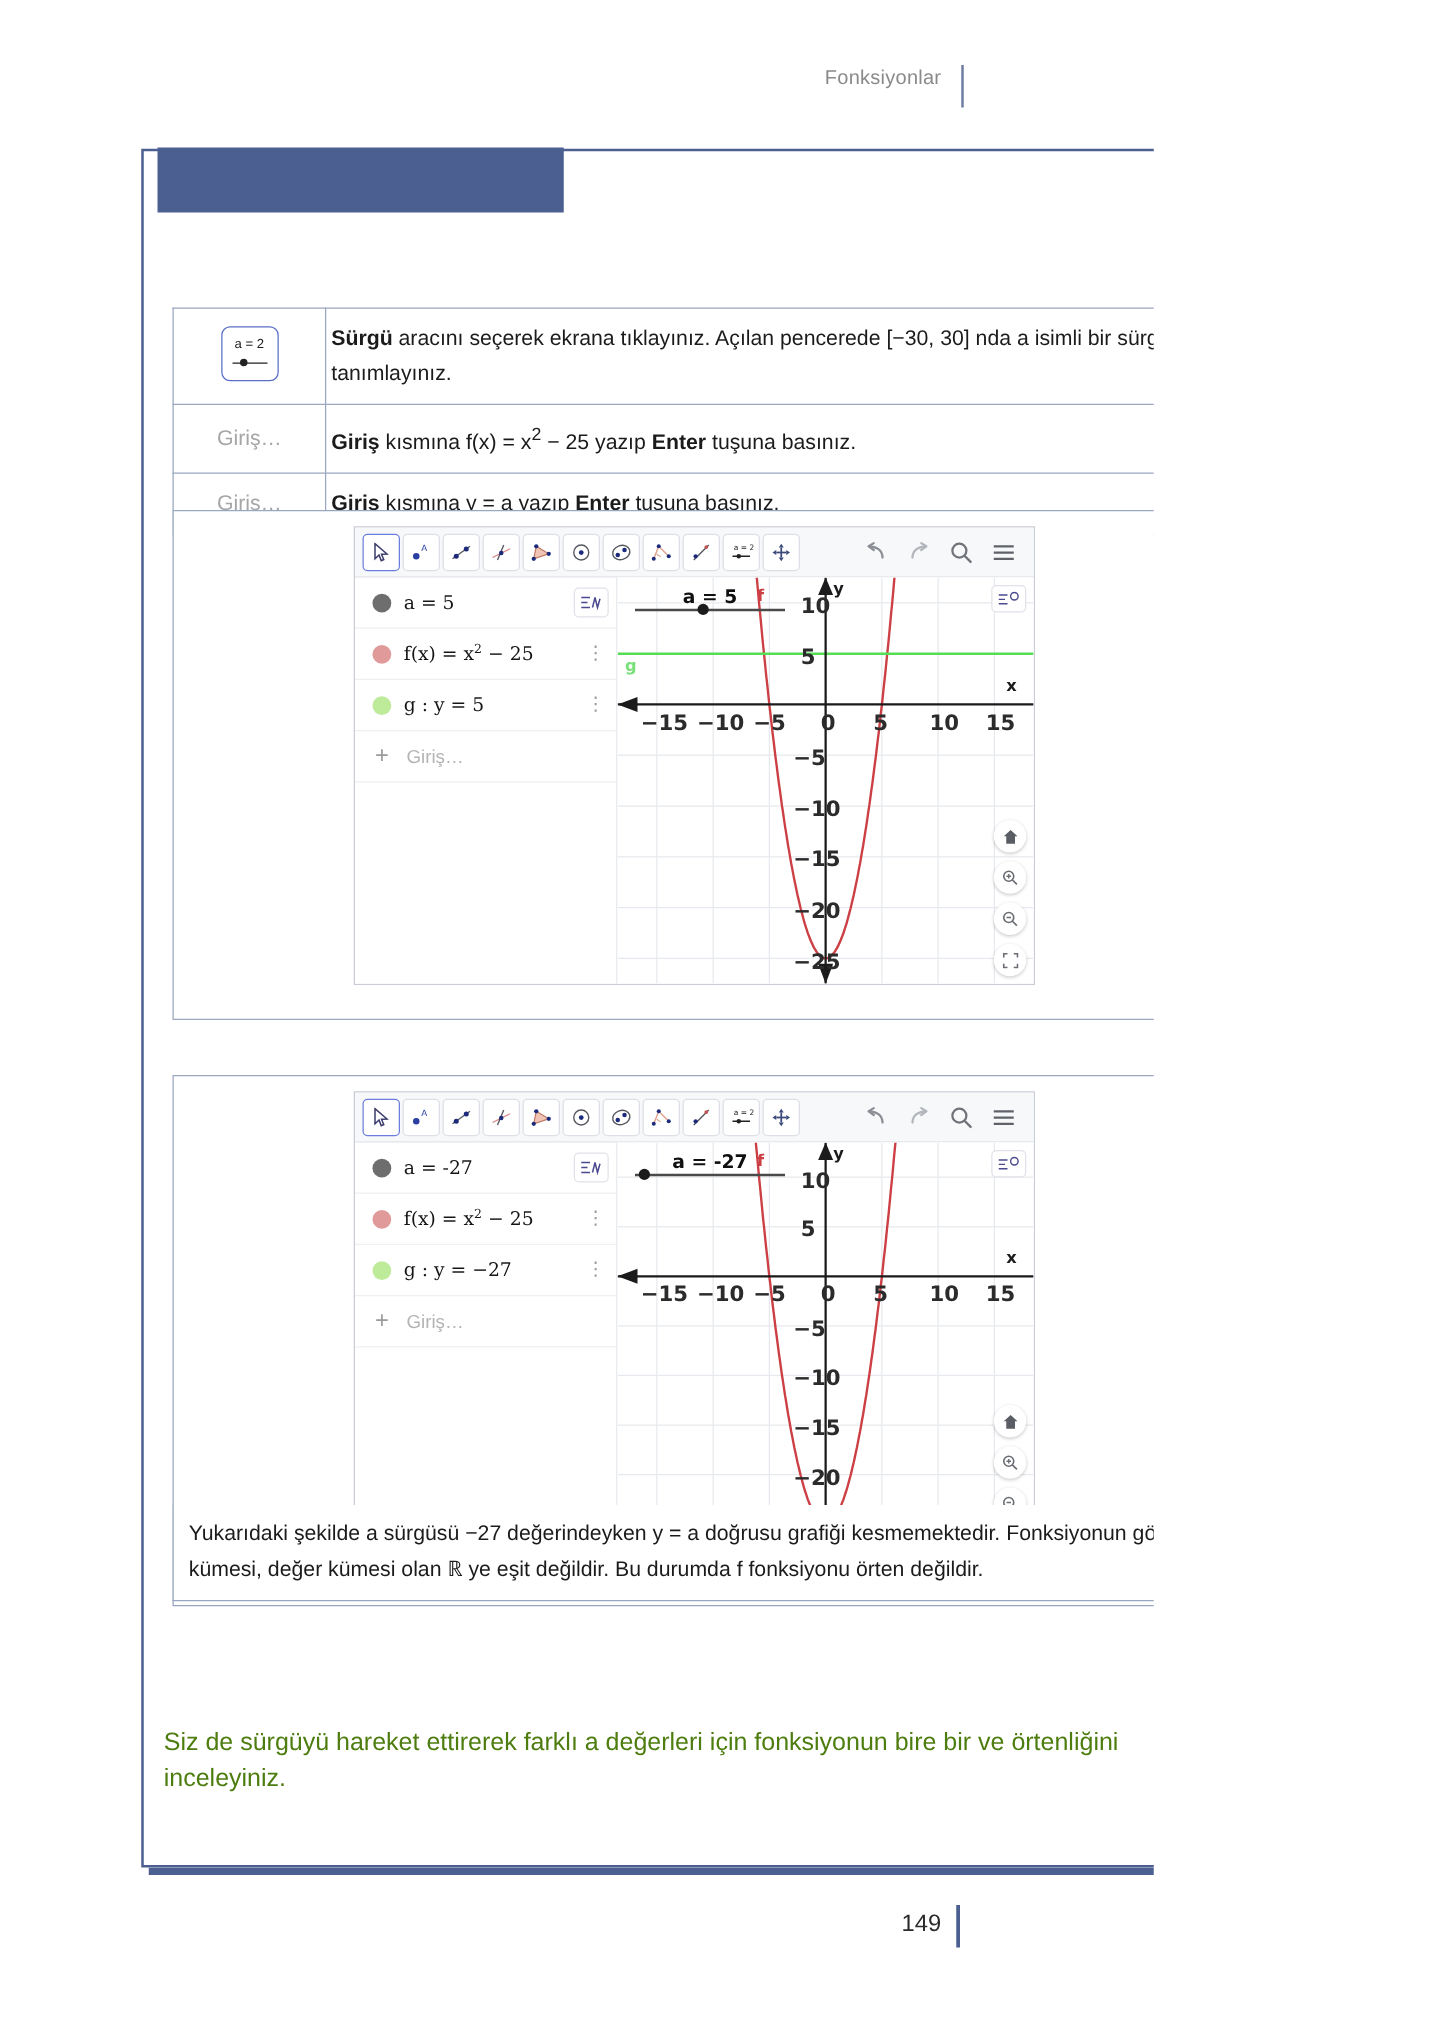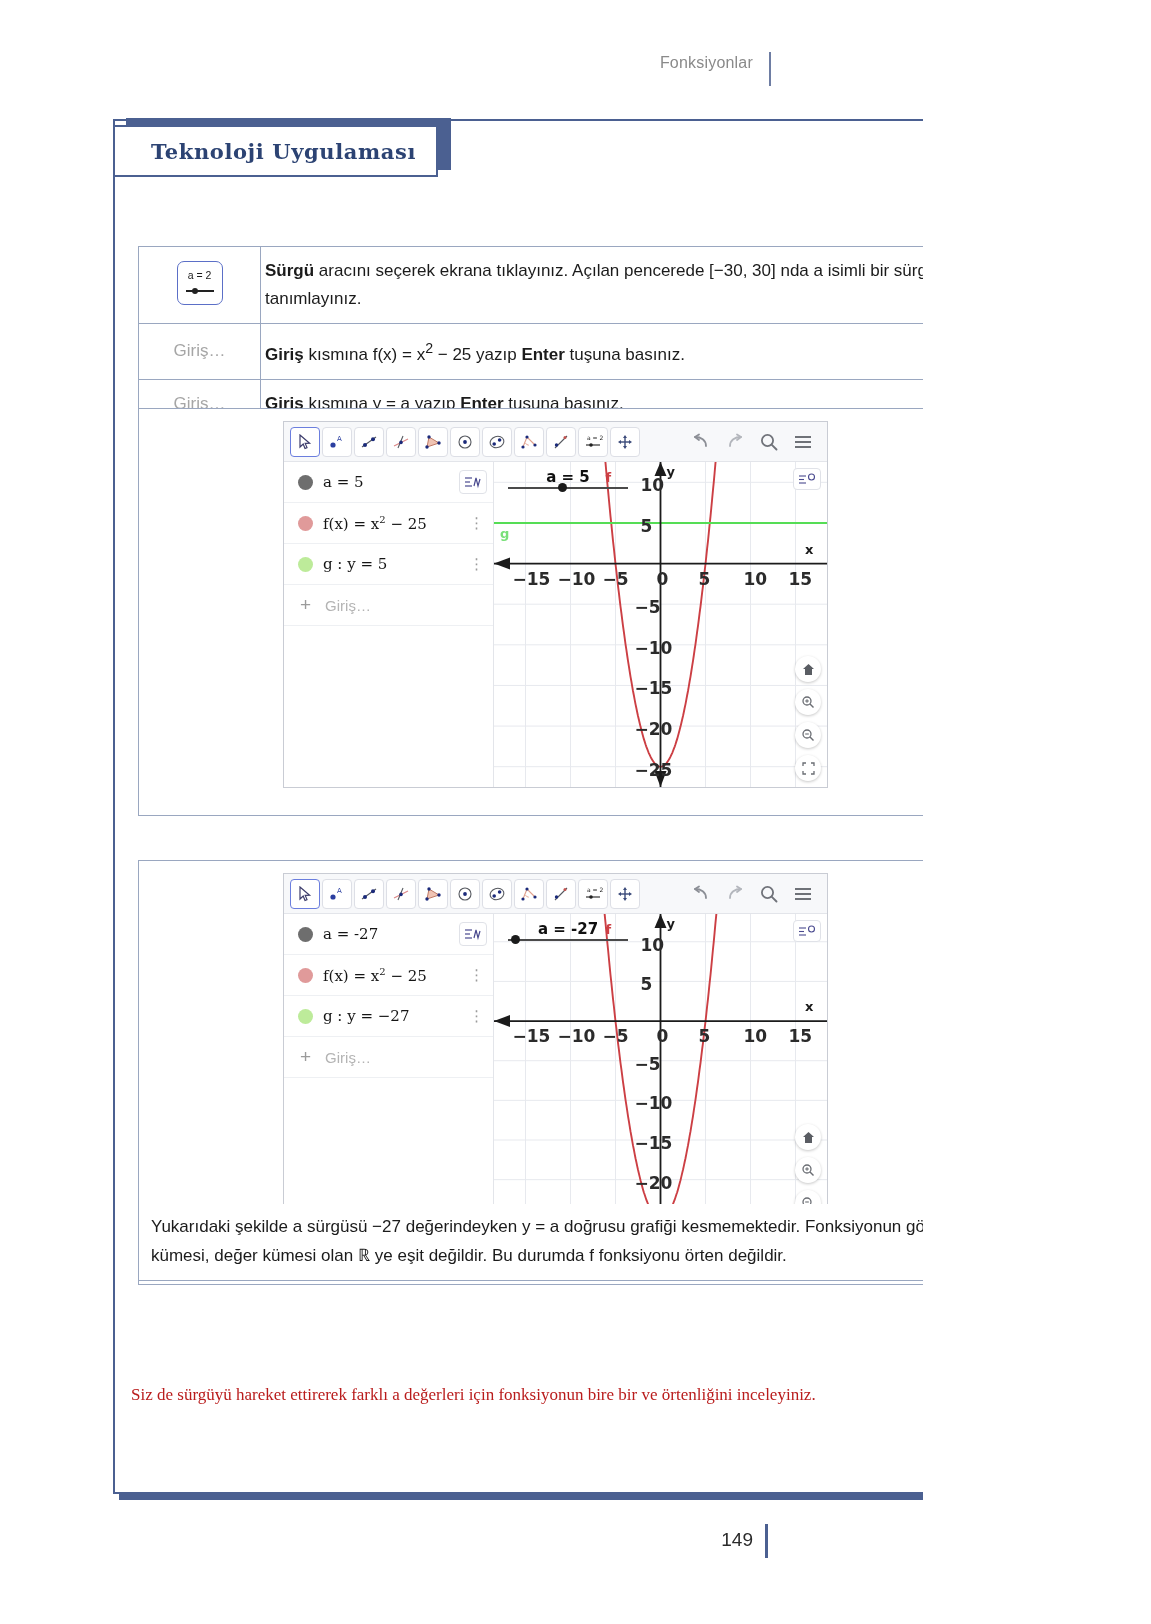--- a/index.html
+++ b/index.html
@@ -161,24 +161,23 @@
     line-height: 29px;
     color: #1b1b1b;
   }
   #capbox1 { top: 791px; }
   #capbox2 { top: 1192px; }
 
   .closing {
     position: absolute;
     left: 131px; top: 1368px;
     width: 855px;
-    font-size: 17px;
+    font-size: 20px;
     line-height: 29px;
-    color: #b91c1c;
-    font-family: Liberation Serif, serif;
+    color: #4d7c0f;
   }
 
   
   .gg {
     position: absolute;
     border: 1px solid #c9ccd4;
     background: #fff;
     overflow: hidden;
   }
   #gg1 { left: 144px; top: 12px; width: 545px; height: 367px; }
@@ -343,23 +342,20 @@
 
   <div class="runhead">Fonksiyonlar</div>
   <div class="runhead-rule"></div>
 
   <div class="title-tab-shadow"></div>
   <div class="frame-shadow-r"></div>
   <div class="frame-shadow-b"></div>
 
   <div class="outer-frame"></div>
 
-  <div class="title-tab">
-    <span class="title-text">Teknoloji Uygulaması</span>
-  </div>
 
 
   <table class="steps">
     <tbody>
         <tr>
       <td class="icn">
         <span class="slider-tool-icon">
           <span class="lbl">a = 2</span>
           <span class="bar"></span>
           <span class="knob"></span>

